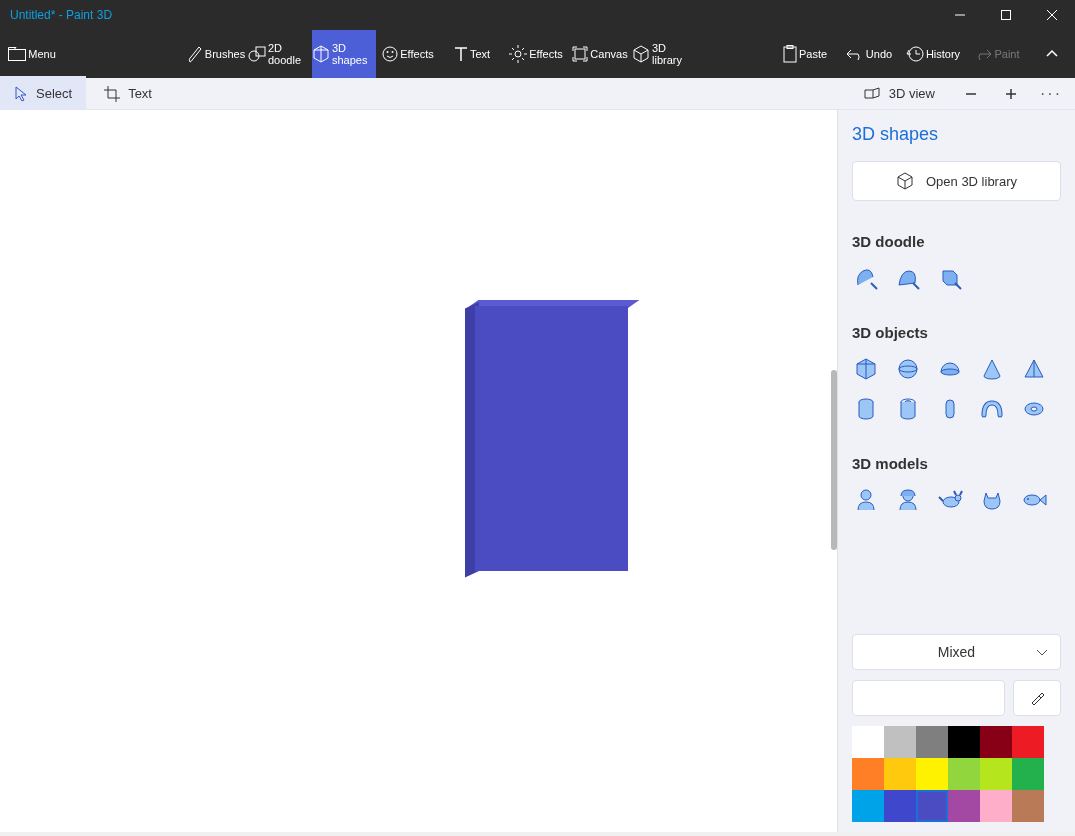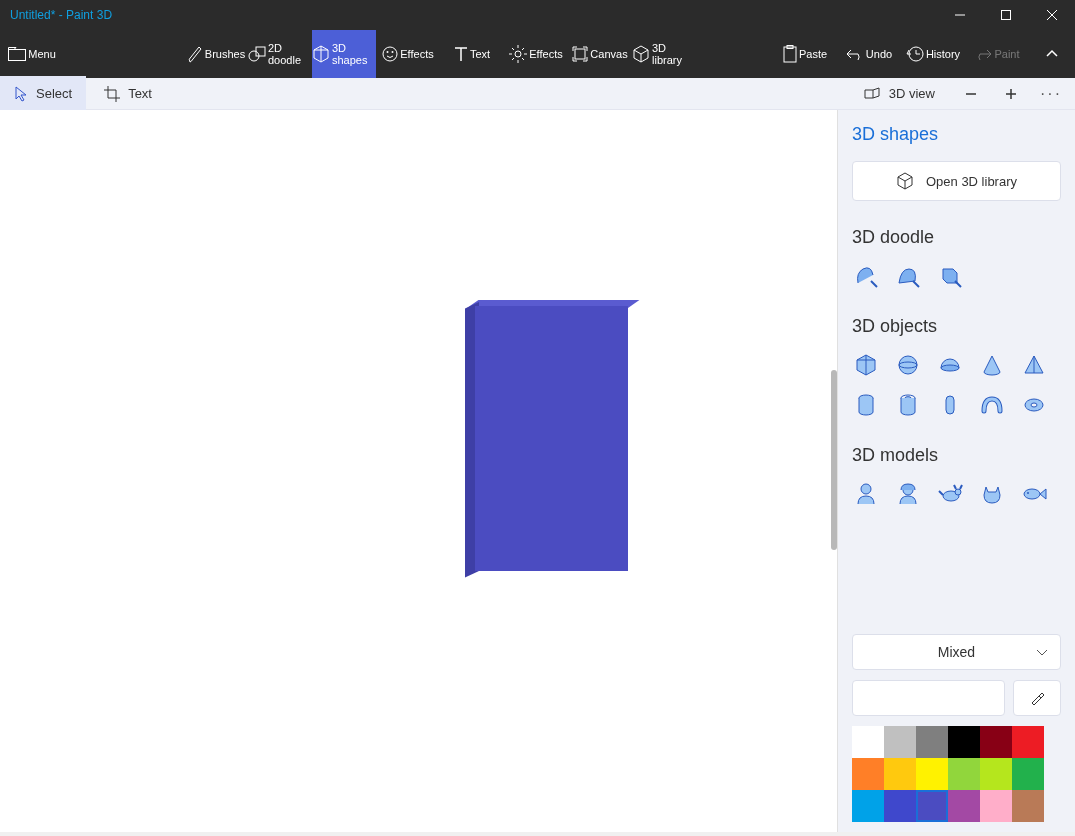--- a/index.html
+++ b/index.html
@@ -82,21 +82,21 @@
   .panel {
     width: 237px; background:#f0f2f8; padding: 14px 14px 10px 14px;
     display:flex; flex-direction:column; gap:10px; overflow:hidden;
   }
   .panel-title { color:#1a6fd8; font-size:18px; font-weight:400; margin-bottom:6px; }
   .panel-btn {
     height:40px; border:1px solid #dcdfea; border-radius:4px; background:#fff;
     display:flex; align-items:center; justify-content:center; gap:12px;
     font-size:13px; color:#333; cursor:pointer;
   }
-  .panel-section-label { font-size:18px; color:#333; margin-top:16px; }
+  .panel-section-label { font-size:15px; color:#333; margin-top:22px;font-weight:bold; }
   .shape-grid { display:flex; flex-wrap:wrap; gap:12px 14px; margin-top:4px; }
   .shape-grid .shape {
     width:28px; height:28px; display:flex; align-items:center; justify-content:center;
     cursor:pointer;
   }
   .shape svg { display:block; }
 
   .panel-spacer { flex:1; }
 
   .mat-select {

